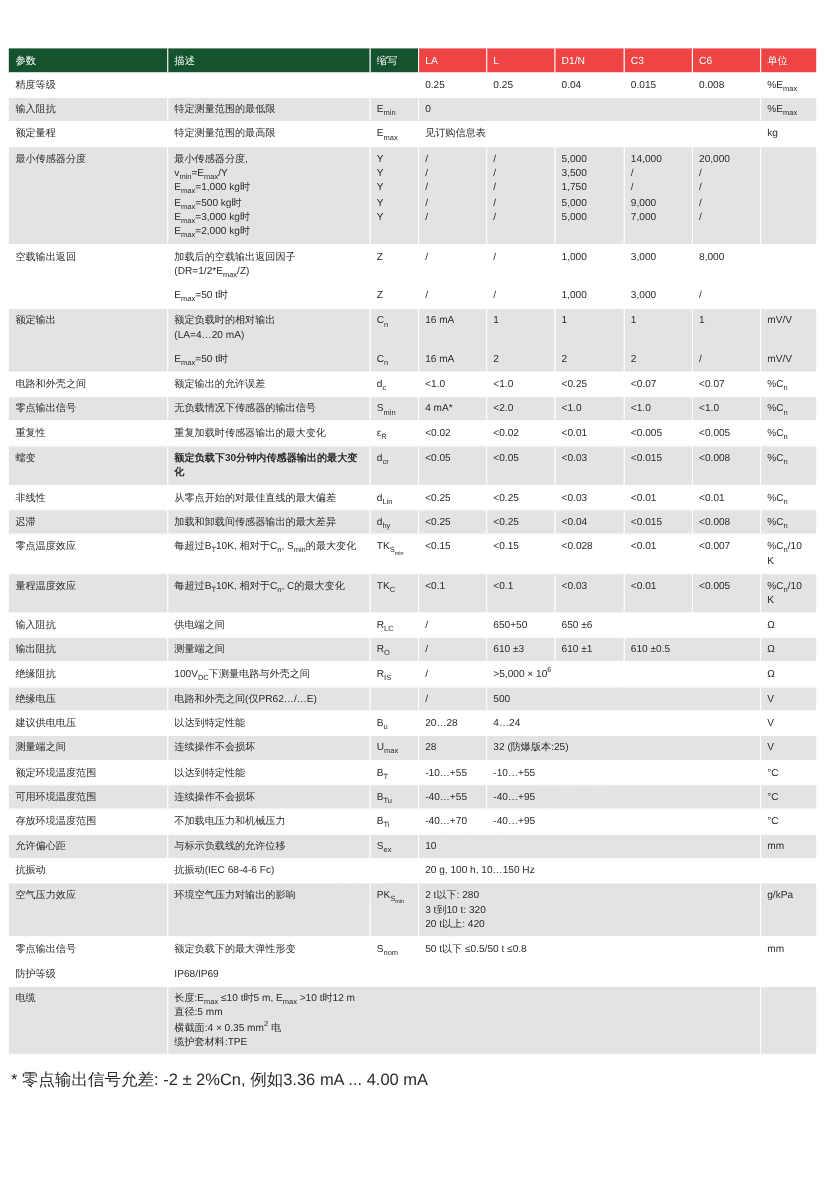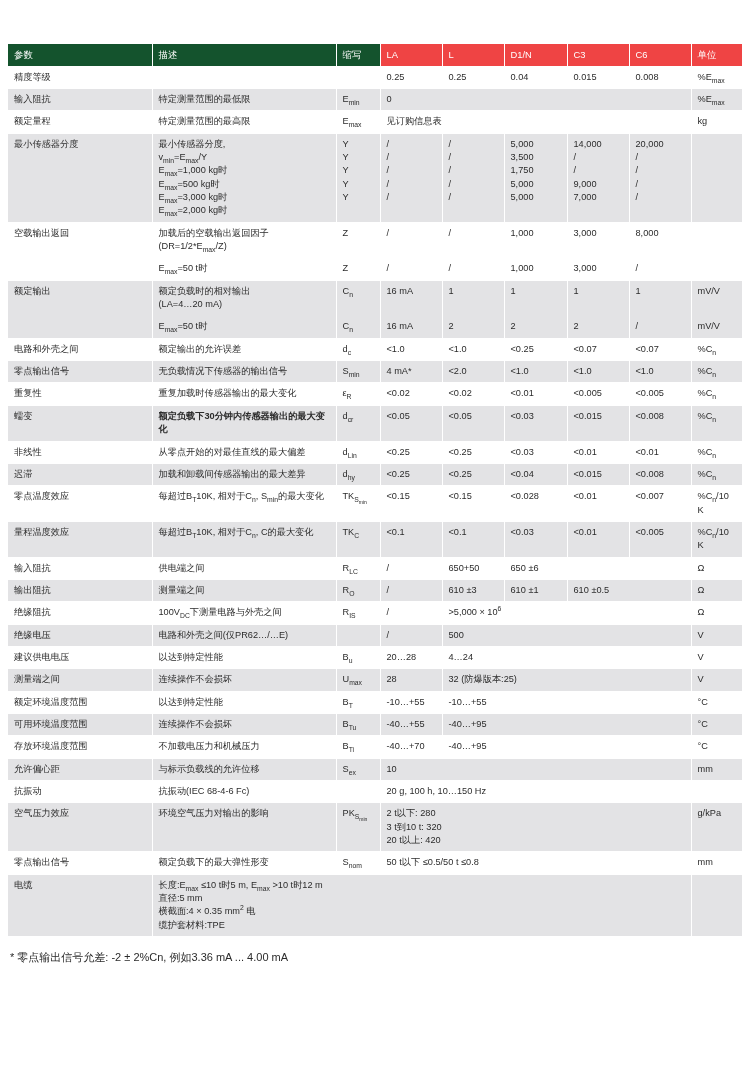--- a/index.html
+++ b/index.html
@@ -85,21 +85,21 @@
   td.bold { font-weight: bold; margin-top: 36px; }
   .strong { font-weight: bold; }
 
   sub { font-size: 0.74em; line-height: 0; }
   sup { font-size: 0.74em; line-height: 0; }
   .gap { display: block; height: 9px; }
 
   .footnote {
     margin-top: 13px;
     padding-left: 2px;
-    font-size: 11px;
+    font-size: 15px;
     color: #2b2b2b;
   }
 </style>
 </head>
 <body>
 
 <div id="watermark">广州众鑫自动化科技有限公司</div>
 
 <div id="page">
   <table class="spec">
@@ -370,20 +370,25 @@
           <td colspan="5">2 t以下:  280<br>3 t到10 t:  320<br>20 t以上:  420</td>
           <td>g/kPa</td>
         </tr>
         <tr class="odd">
           <td>零点输出信号</td>
           <td>额定负载下的最大弹性形变</td>
           <td class="abbr">S<sub>nom</sub></td>
           <td colspan="5">50 t以下 ≤0.5/50 t ≤0.8</td>
           <td>mm</td>
         </tr>
+        <tr class="odd">
+          <td>防护等级</td>
+          <td colspan="7">IP68/IP69</td>
+          <td></td>
+        </tr>
         <tr class="even">
           <td>电缆</td>
           <td colspan="7">长度:E<sub>max</sub> ≤10 t时5 m, E<sub>max</sub> &gt;10 t时12 m<br>直径:5 mm<br>横截面:4 × 0.35 mm<sup>2</sup> 电<br>缆护套材料:TPE</td>
           <td></td>
         </tr>
       </tbody>
   </table>
 
   <div class="footnote">* 零点输出信号允差: -2 ± 2%Cn, 例如3.36 mA ... 4.00 mA</div>
 </div>

